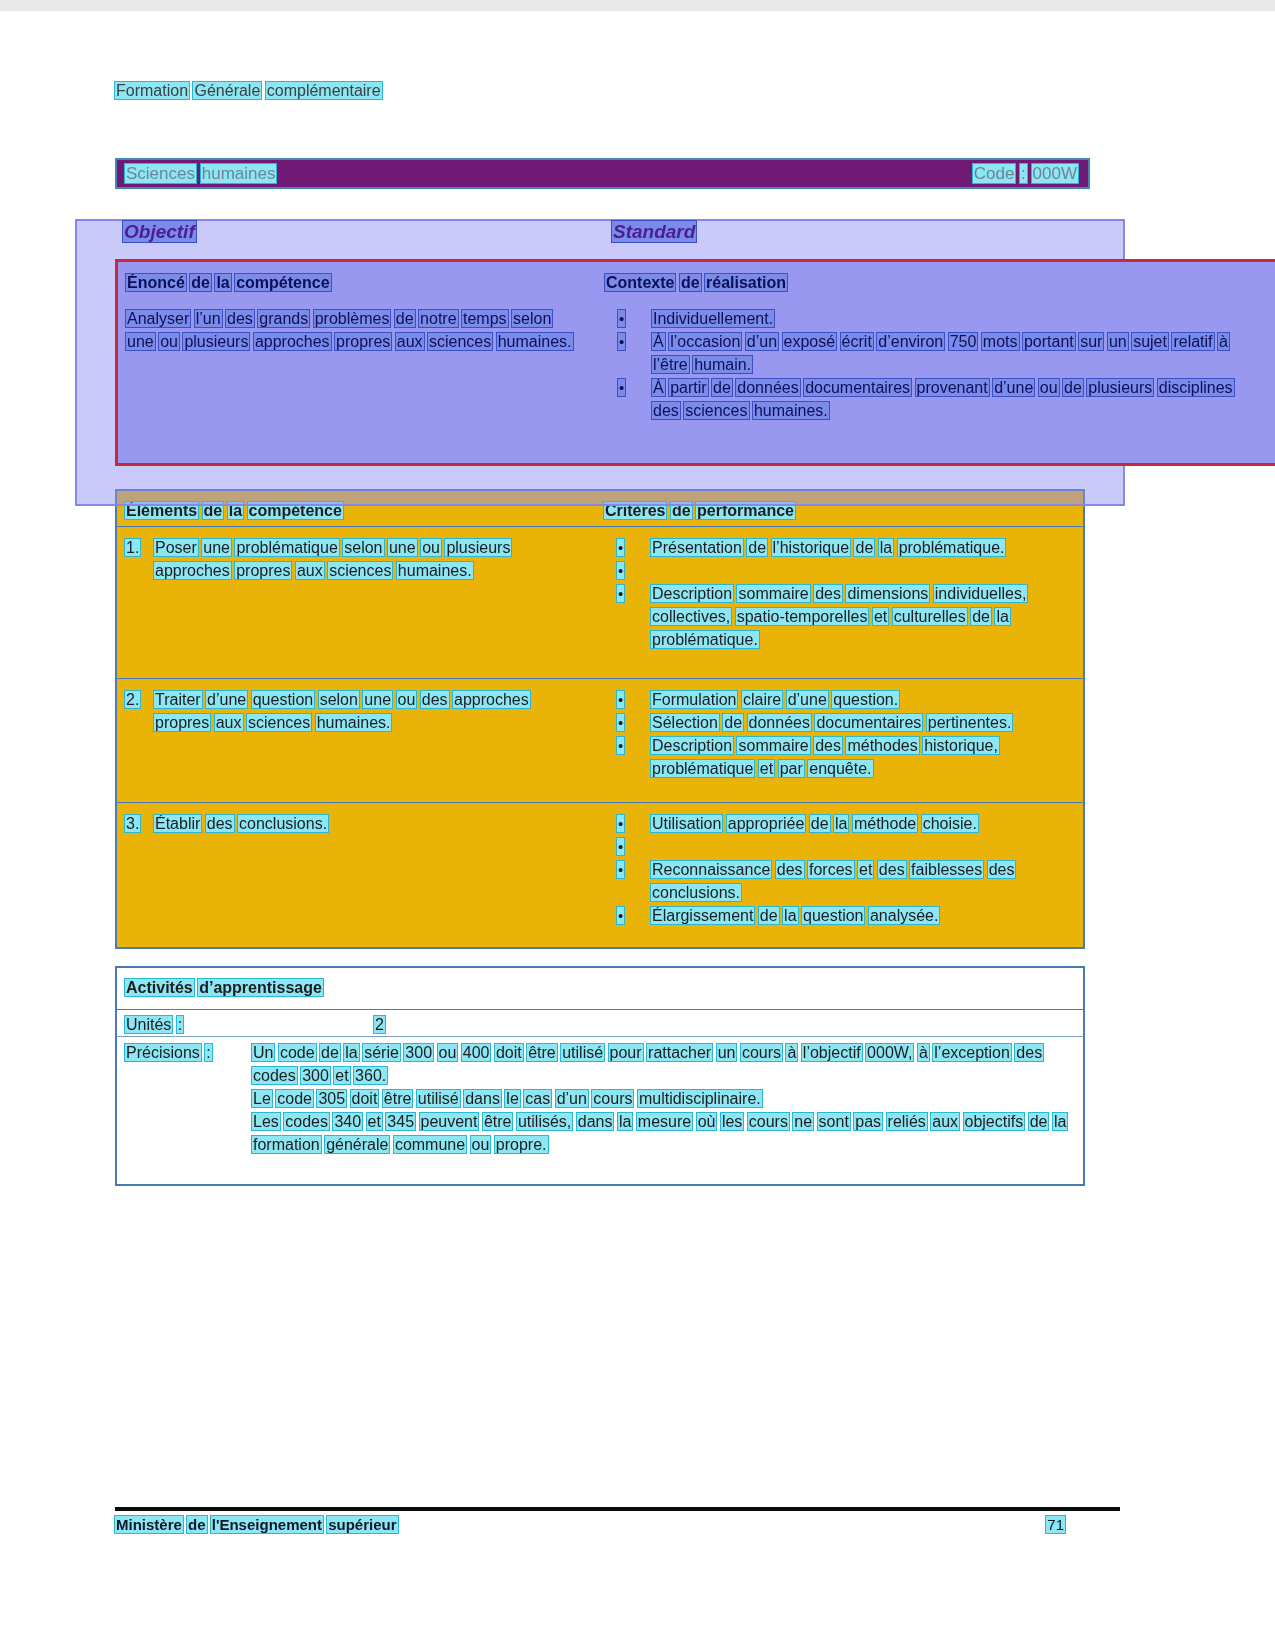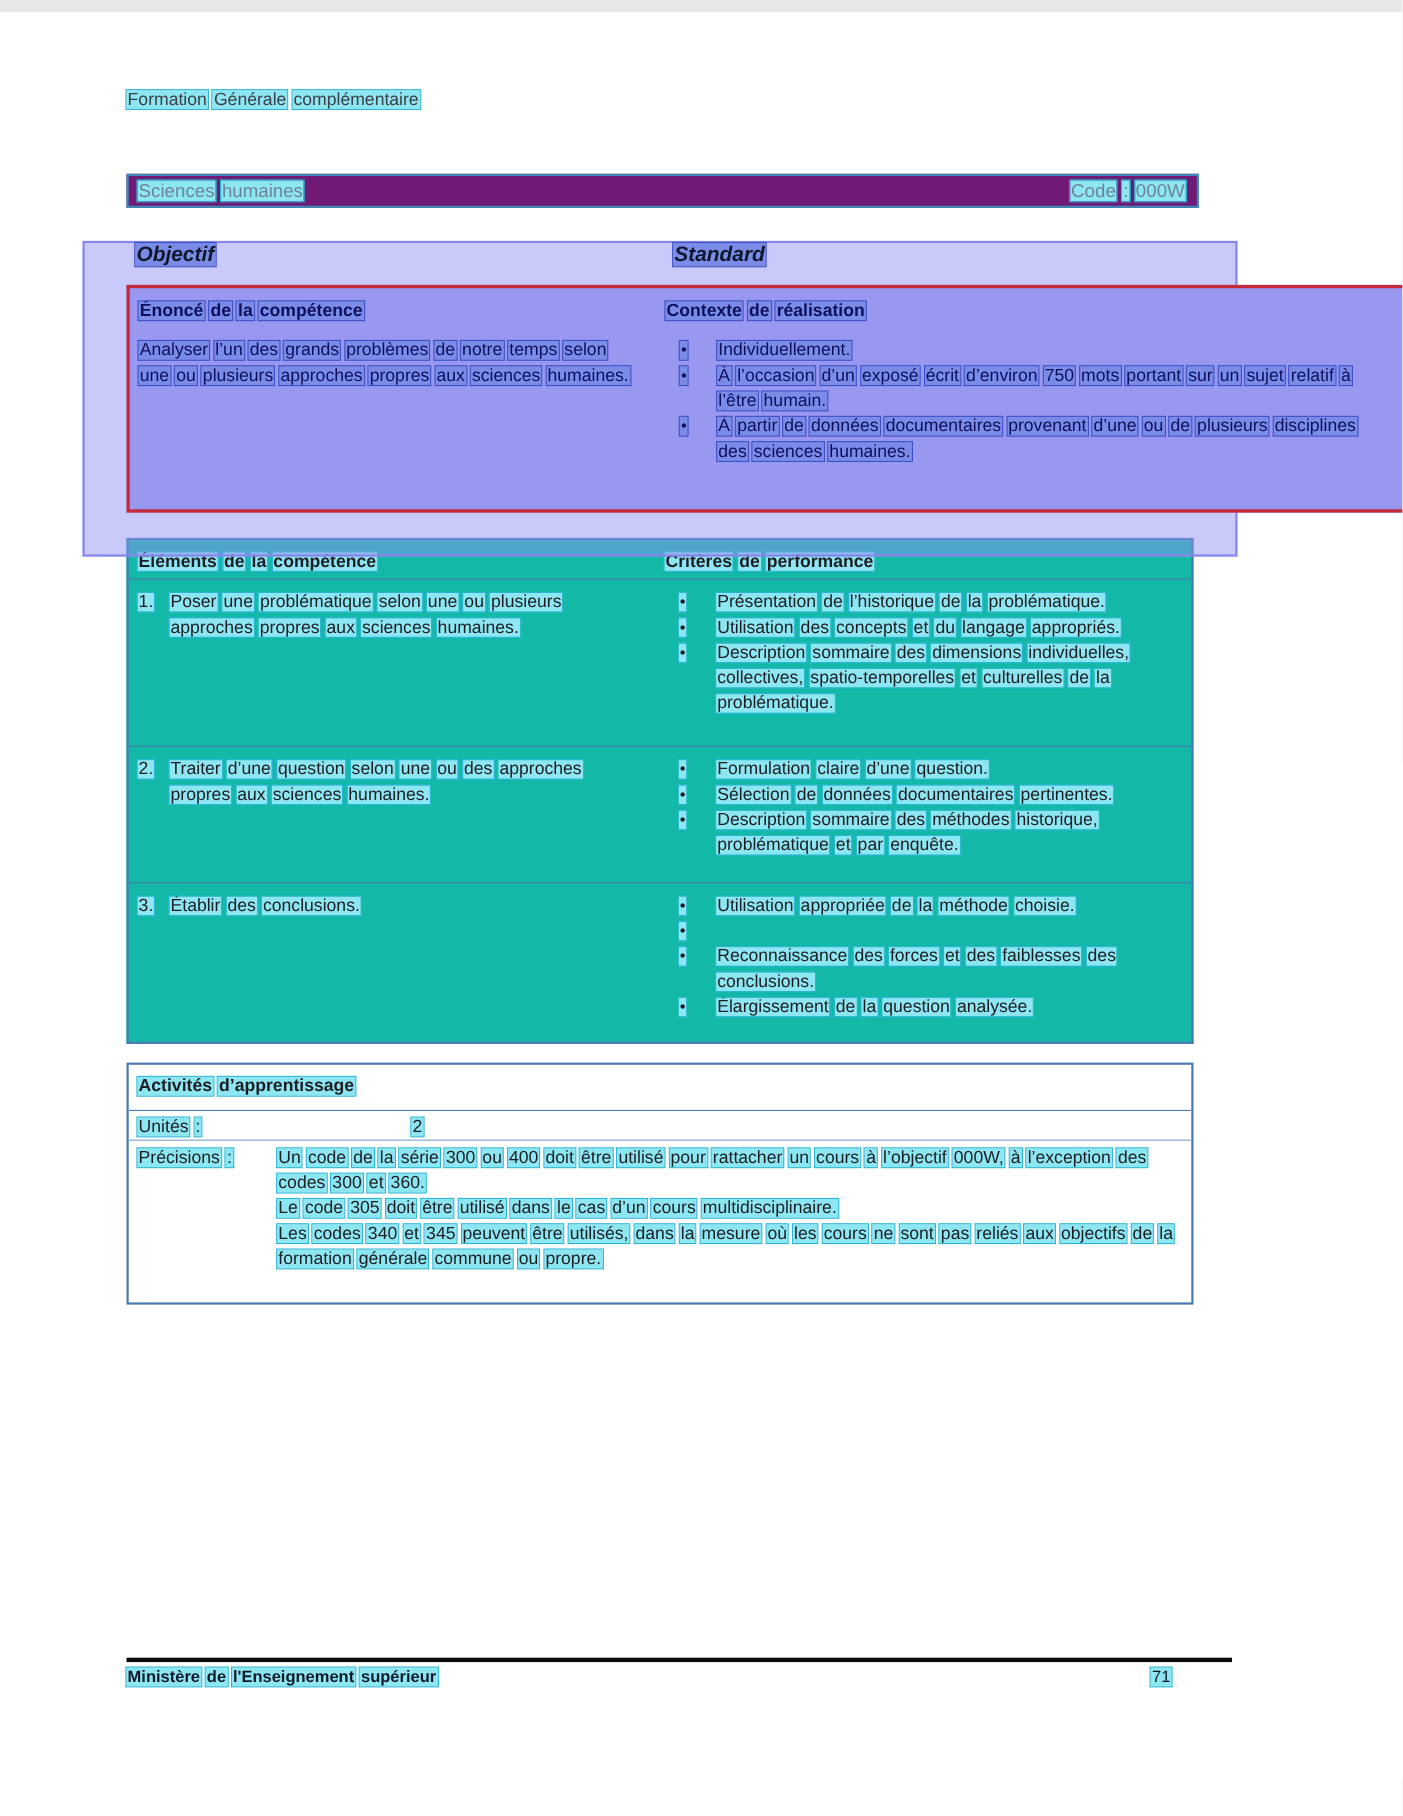--- a/index.html
+++ b/index.html
@@ -7,21 +7,21 @@
   .page {
     position: relative; width: 1275px; height: 1651px; background: #ffffff;
     overflow: hidden; font-size: 16px; line-height: 23px; color: #1c1c22;
     margin: 11px auto;
   }
   .bold { font-weight: bold; }
 
   
   .w { background: #8DE7F2; outline: 1px solid #2AB6D4; padding: 0 1px; }
   .tinted .w { background: #7B8CE8; outline-color: #3D4FC4; color: #0E0E5A; }
-  .objstd.tinted .w { color: #0f172a; }
+  .objstd.tinted .w { color: #4c1d95; }
 
   .top-note { position: absolute; left: 115px; top: 68px; color: #3C4048; }
 
   .banner {
     position: absolute; left: 115px; top: 147px; width: 975px; height: 31px;
     border: 2px solid #3F88B8; background: #701a75;
     display: flex; justify-content: space-between; align-items: center;
     padding: 0 10px 0 8px; font-size: 17px; color: #6E8496;
   }
 
@@ -51,21 +51,21 @@
   .cr { flex: 1; padding-right: 28px; }
   .cr-head { flex: 1; padding-right: 8px; }
 
   .bi { display: flex; }
   .bullet { flex: 0 0 47px; padding-left: 13px; }
   .bdot { font-size: 15px; }
   .bt { flex: 1; }
 
   .el-table {
     position: absolute; left: 115px; top: 478px; width: 970px; height: 460px;
-    border: 2px solid #4A7AB5; background: #14b8a6; z-index: 5; overflow: hidden;
+    border: 2px solid #4A7AB5; background: #eab308; z-index: 5; overflow: hidden;
   }
   .el-table .cr { padding-right: 12px; }
   .et-header { display: flex; padding-top: 8px; height: 36px; border-bottom: 1px solid #4A7AB5; }
   .et-row { display: flex; padding-top: 9px; border-bottom: 1px solid #4A7AB5; overflow: hidden; }
   .r1 { height: 152px; }
   .r2 { height: 124px; }
   .r3 { height: 148px; border-bottom: none; }
   .numbered { display: flex; }
   .num { flex: 0 0 29px; }
   .ntext { flex: 1; }
@@ -148,21 +148,20 @@
           <div class="ntext hl-words"><span class="w">Poser</span> <span class="w">une</span> <span class="w">problématique</span> <span class="w">selon</span> <span class="w">une</span> <span class="w">ou</span> <span class="w">plusieurs</span> <span class="w">approches</span> <span class="w">propres</span> <span class="w">aux</span> <span class="w">sciences</span> <span class="w">humaines.</span> </div>
         </div>
       </div>
       <div class="cr">
         <div class="bi">
           <span class="bullet"><span class="w bdot">•</span></span>
           <div class="bt hl-words"><span class="w">Présentation</span> <span class="w">de</span> <span class="w">l’historique</span> <span class="w">de</span> <span class="w">la</span> <span class="w">problématique.</span> </div>
         </div>
         <div class="bi">
           <span class="bullet"><span class="w bdot">•</span></span>
-          <div class="bt hl-words"><span class="w">Utilisation</span> <span class="w">des</span> <span class="w">concepts</span> <span class="w">et</span> <span class="w">du</span> <span class="w">langage</span> <span class="w">appropriés.</span> </div>
         </div>
         <div class="bi">
           <span class="bullet"><span class="w bdot">•</span></span>
           <div class="bt hl-words"><span class="w">Description</span> <span class="w">sommaire</span> <span class="w">des</span> <span class="w">dimensions</span> <span class="w">individuelles,</span> <span class="w">collectives,</span> <span class="w">spatio-temporelles</span> <span class="w">et</span> <span class="w">culturelles</span> <span class="w">de</span> <span class="w">la</span> <span class="w">problématique.</span> </div>
         </div>
       </div>
     </div>
 
     <div class="et-row r2">
       <div class="cl">

